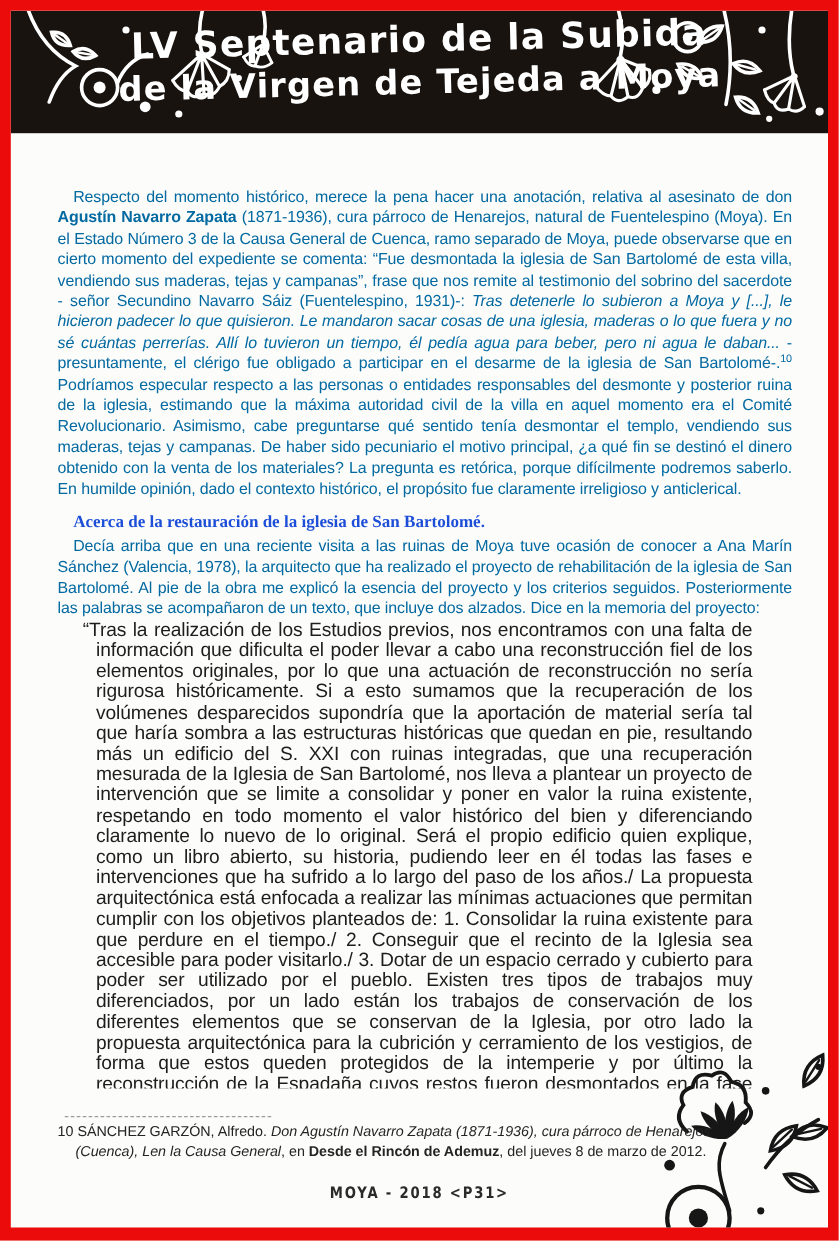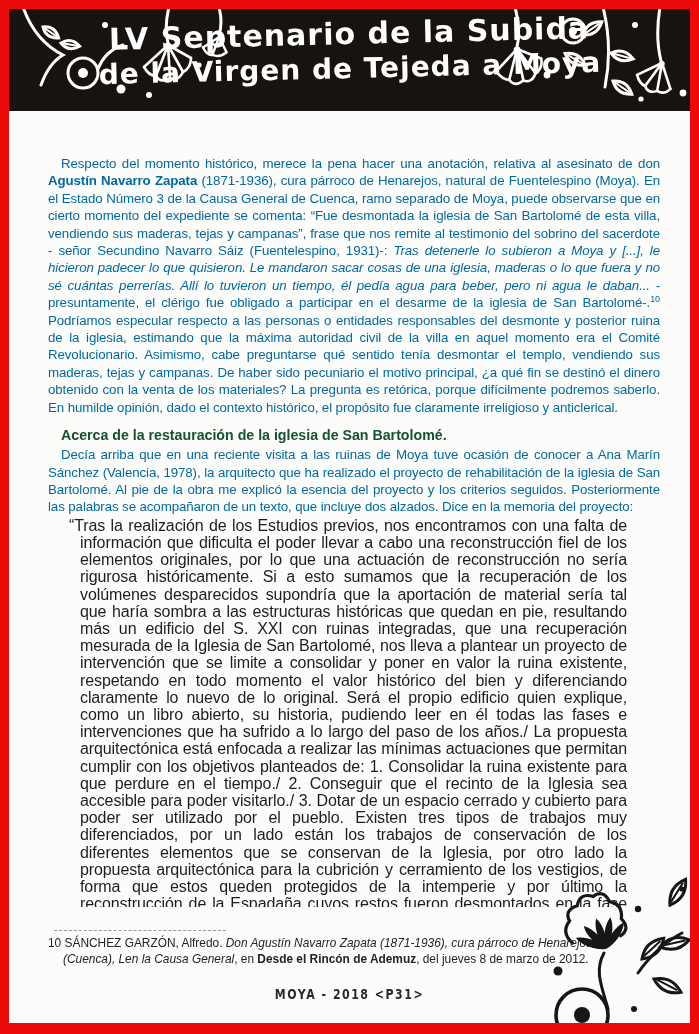--- a/index.html
+++ b/index.html
@@ -45,21 +45,22 @@
     font-size:13.3px;line-height:17.4px;
     letter-spacing:-0.1px;
     text-align:justify;
     text-indent:13px;
     color:#0369a1;
   }
   h2.section{
     margin:10px 0 2px 0;
     font-size:14.2px;line-height:18px;
     text-indent:13px;
-    color:#14532d;
+    color:#1d4ed8;
+    font-family:Liberation Serif, serif;
   }
   blockquote.memoria{
     margin:1px 0 0 0;
     padding:0 33px 0 32px;
     text-indent:-11px;
     font-size:16px;line-height:17.2px;
     letter-spacing:-0.1px;
     text-align:justify;
     color:#1d1d1d;
   }

